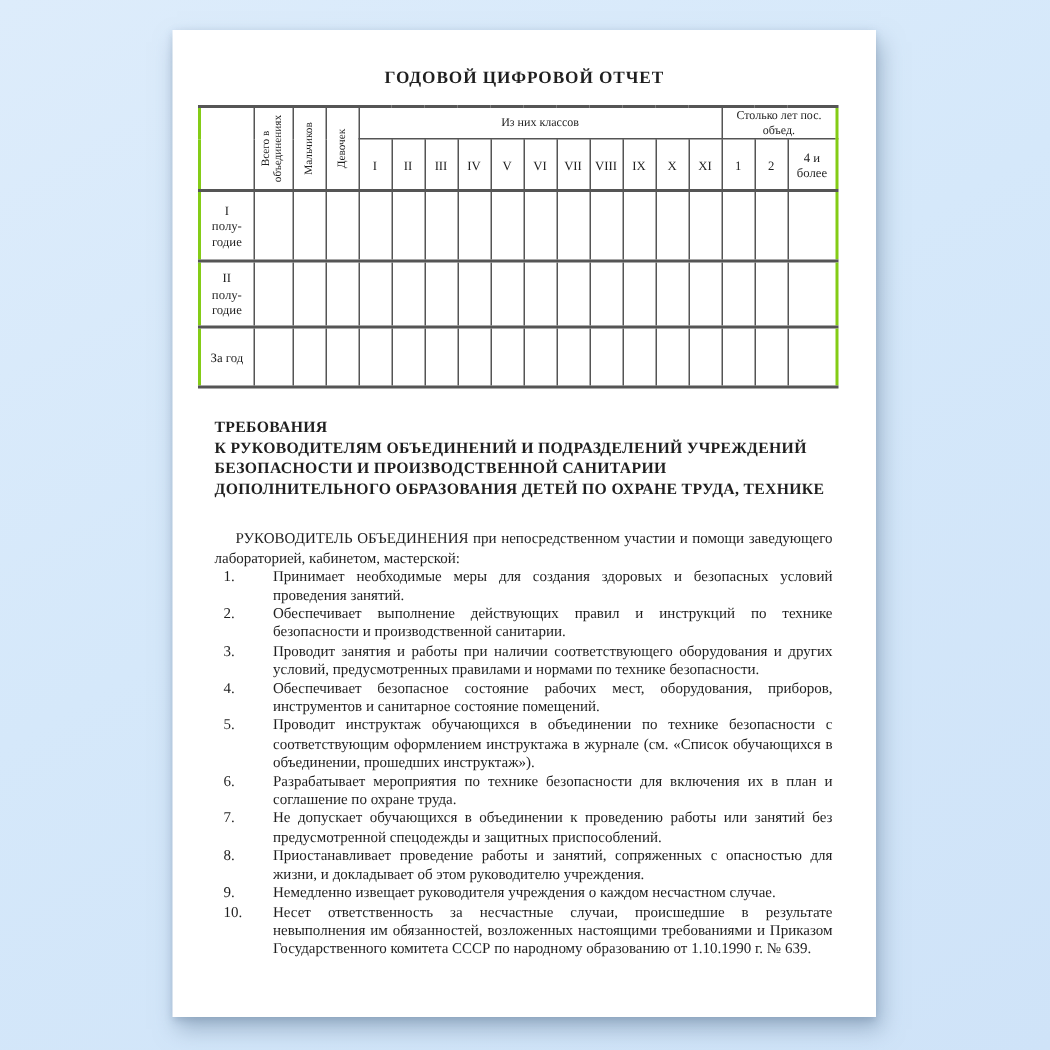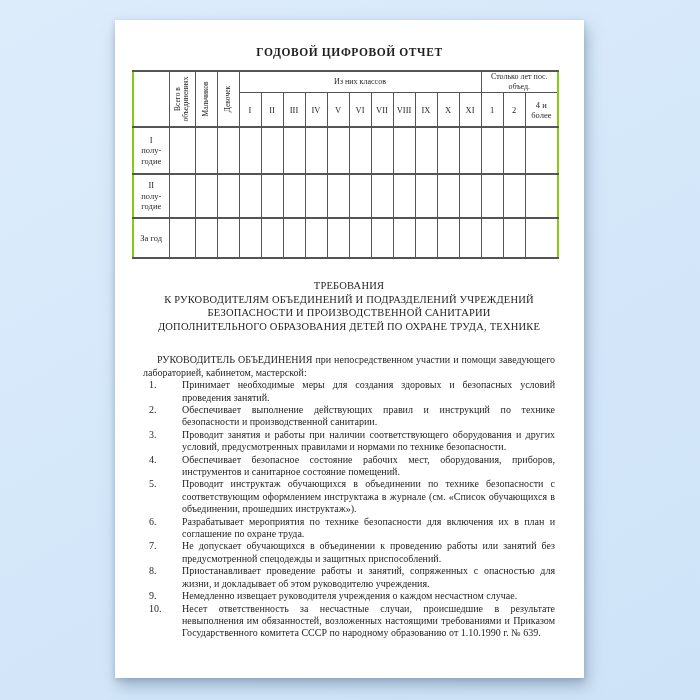--- a/index.html
+++ b/index.html
@@ -52,22 +52,22 @@
     transform:translate(-50%,-50%) rotate(-90deg);
     font-size:7.5px; line-height:1.12; text-align:center;
   }
   tbody th.rowlabel { font-size:8.5px; line-height:1.25; white-space:pre-line; }
   tbody tr.r1 > * { height:45px; }
   tbody tr.r2 > * { height:42px; }
   tbody tr.r3 > * { height:38px; }
   
   .req-heading {
     margin:20px 29px 0 28px;
-    text-align:center;
-    font-weight:normal;
+    text-align:left;
+    font-weight:bold;
     font-size:10.5px;
     line-height:13.6px;
     letter-spacing:0.2px;
   }
   .textblock { margin-left:28px; width:412px; }
   .intro {
     margin-top:21px;
     font-size:10px; line-height:12.4px;
     text-align:justify;
     text-indent:14px;

